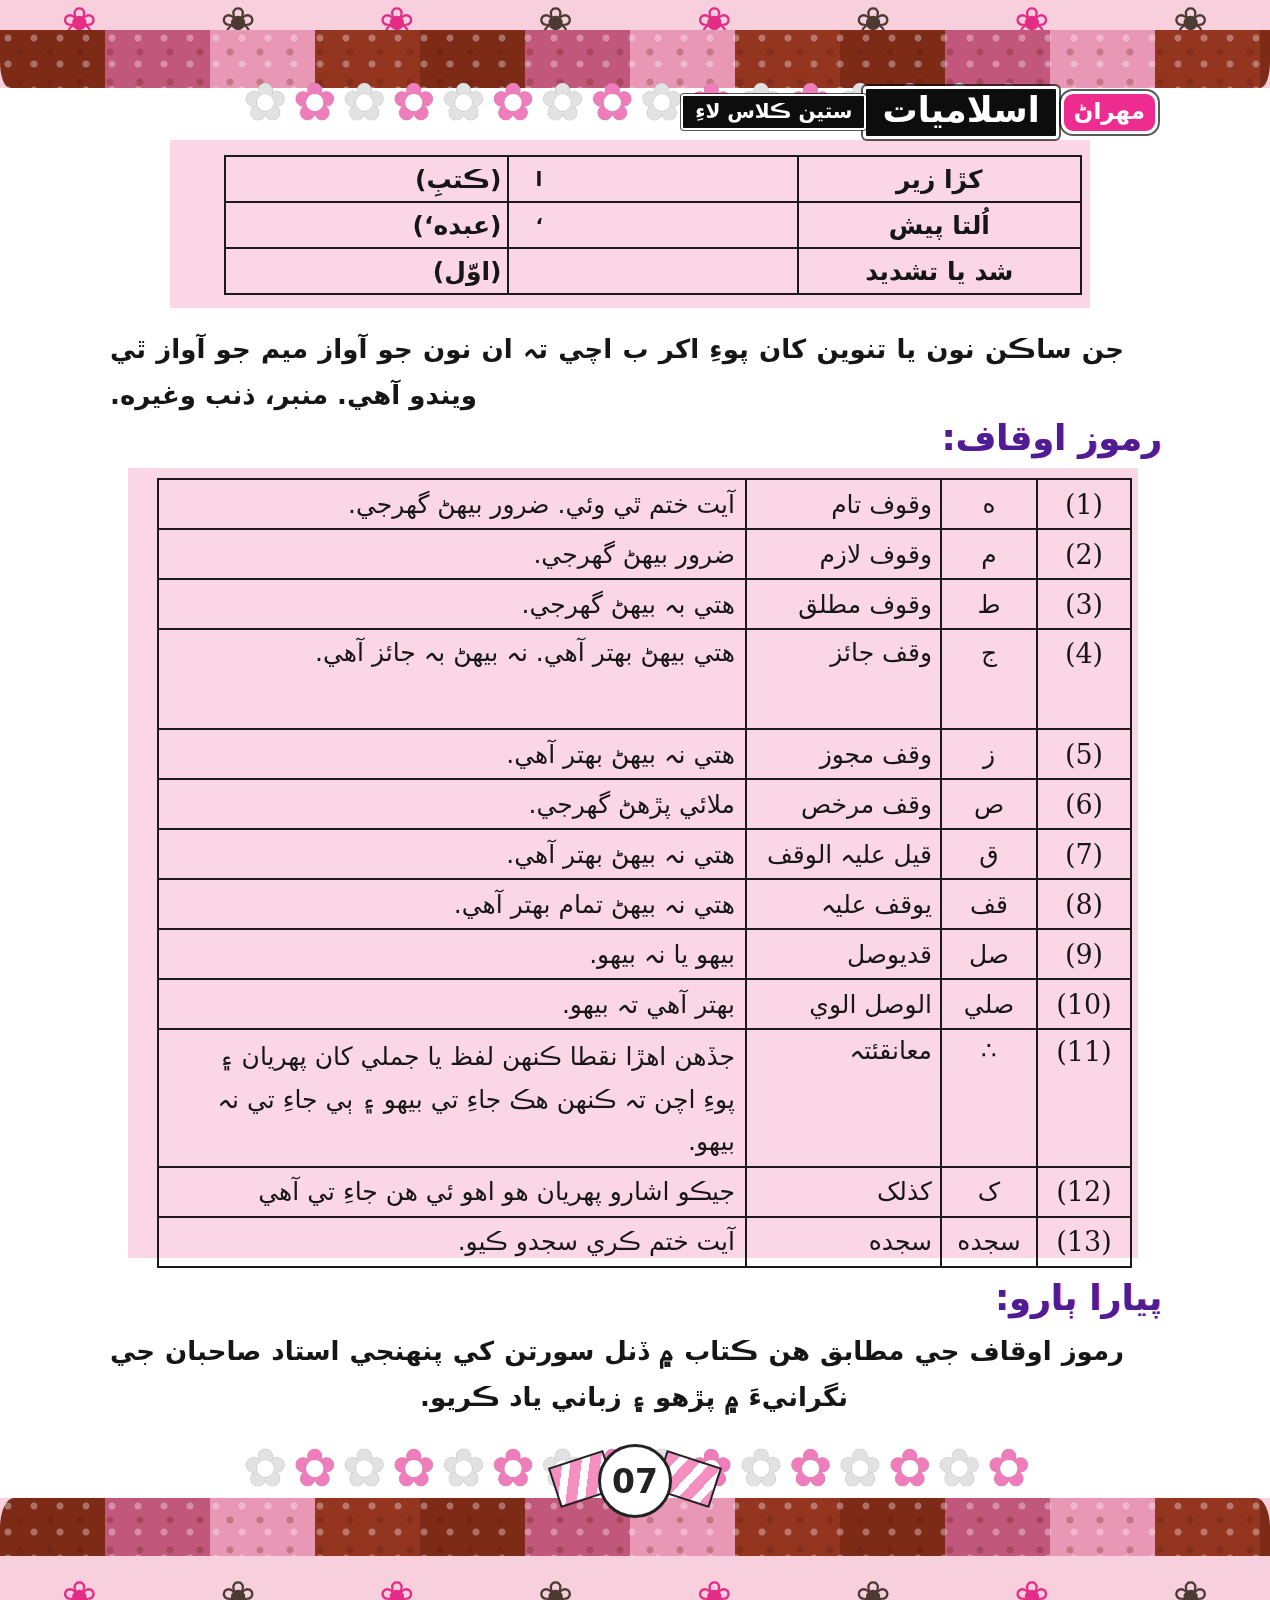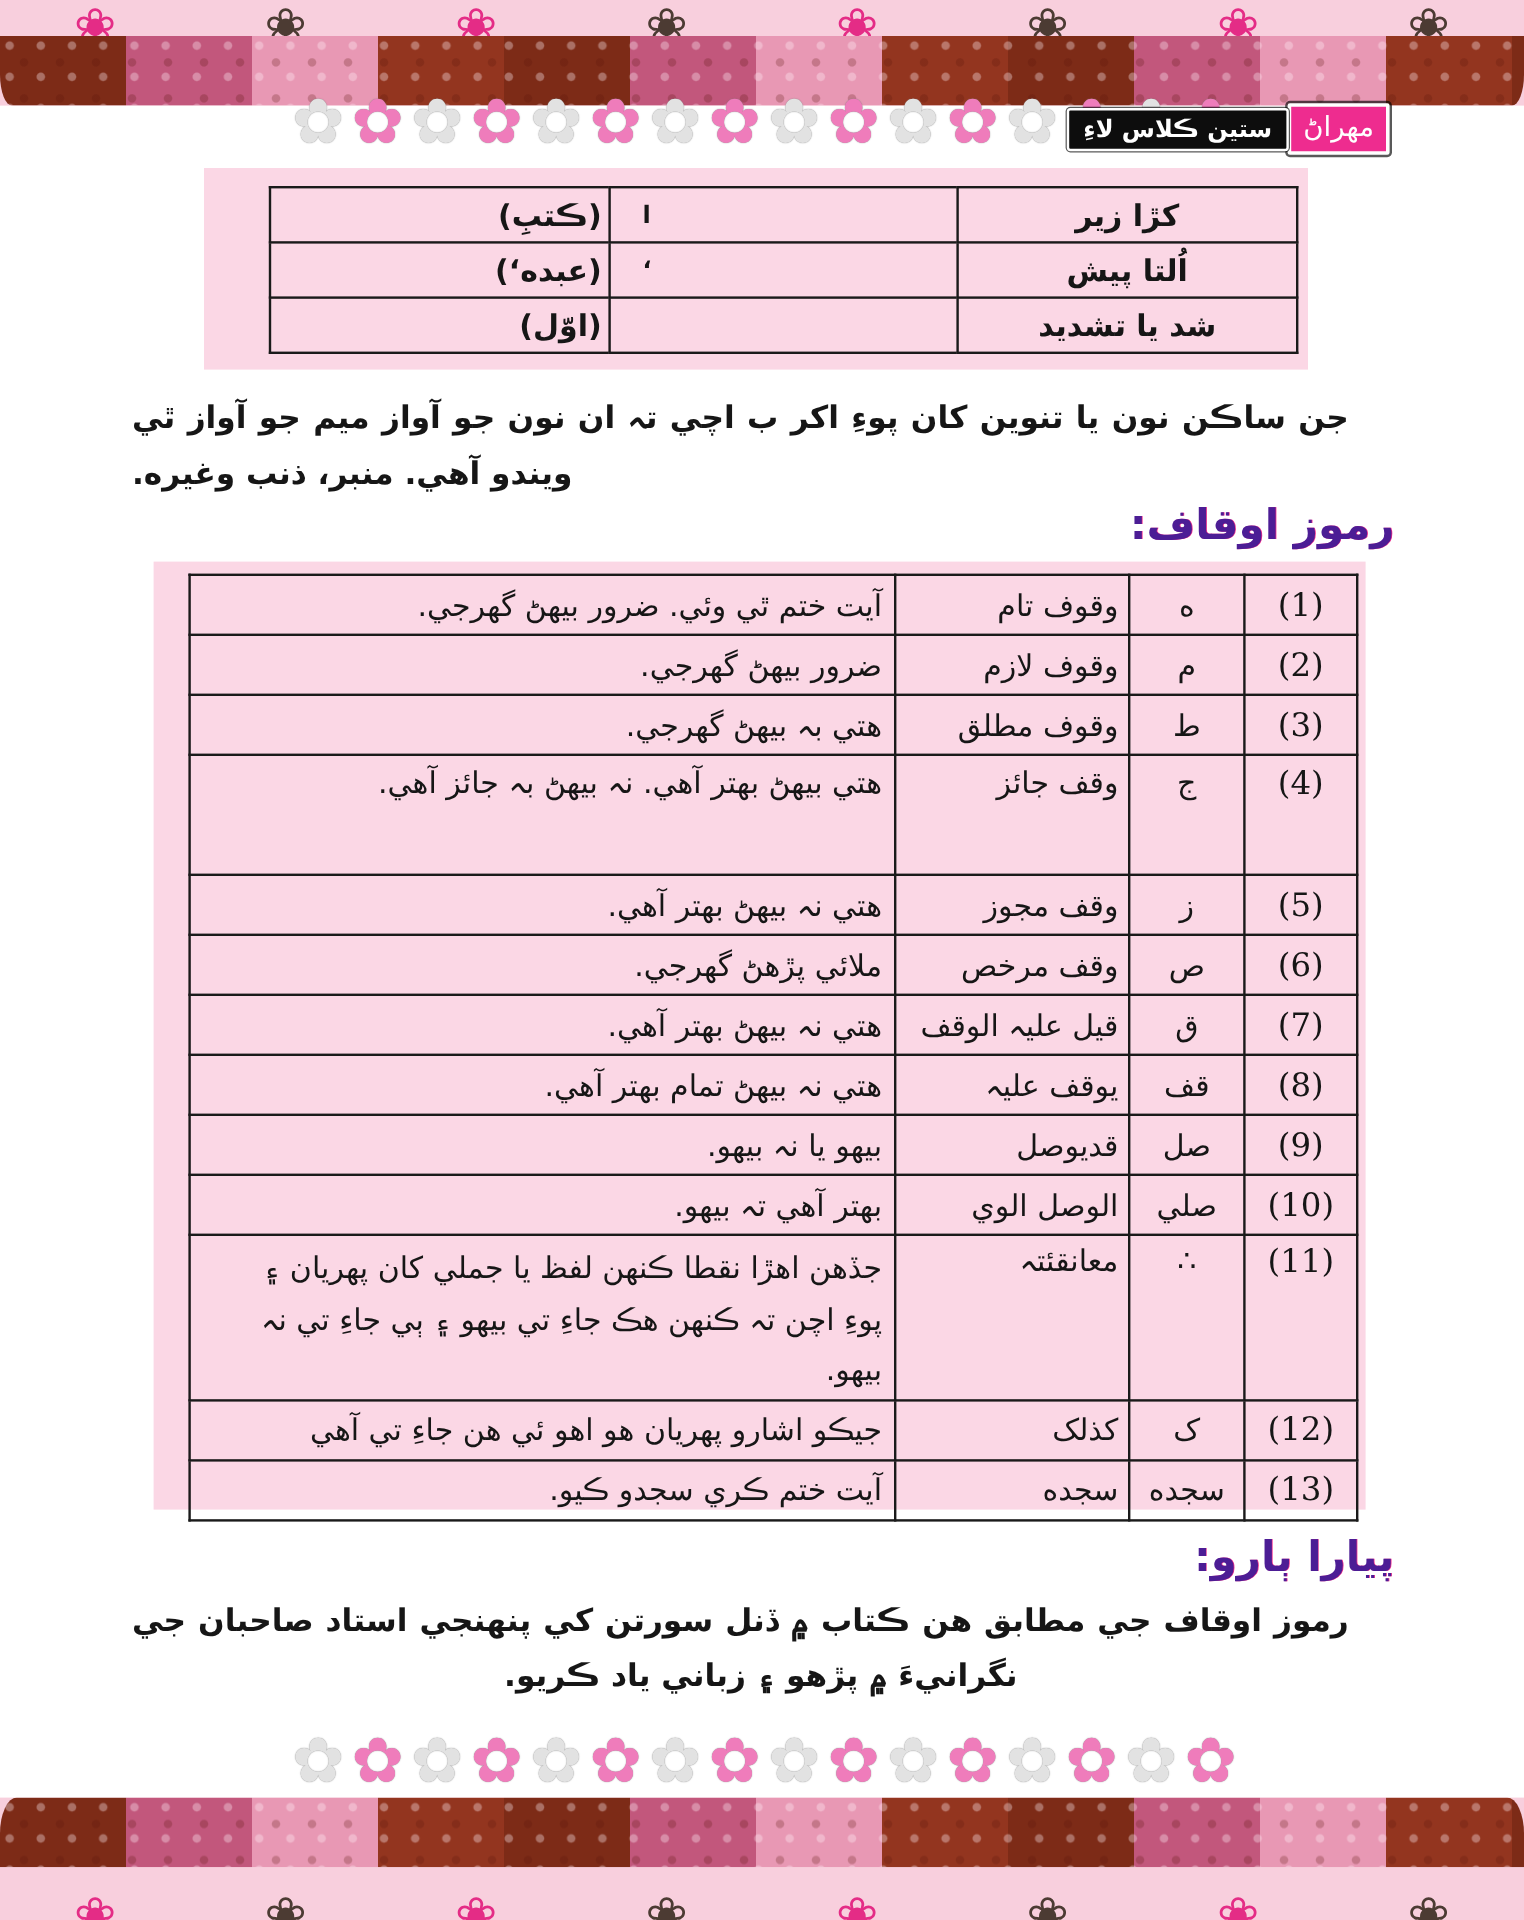--- a/index.html
+++ b/index.html
@@ -47,22 +47,22 @@
   .flower { font-size:52px; line-height:1; text-shadow:0 0 1px #7a7a7a; }
   .flower.pinkf { color:#ef7cbb; }
   .flower.whitef { color:#e2e2e2; }
 
   
   .header-group {
     position:absolute; top:86px; right:112px; z-index:5;
     display:flex; flex-direction:row; align-items:center; direction:rtl;
   }
   .logo-box {
-    background:#ee2c8f; color:#fff; font-weight:normal; font-size:23px;
-    padding:6px 10px 8px; border:3px solid #fff; border-radius:2px;
+    background:#ee2c8f; color:#fff; font-weight:bold; font-size:23px;
+    padding:6px 10px 8px; border:3px solid #fff; border-radius:12px;
     box-shadow:0 0 0 2px rgba(0,0,0,.65); margin-left:2px; line-height:1;
   }
   .title-box {
     background:#0d0d0d; color:#fff; font-weight:bold; font-size:35px;
     padding:2px 16px 6px; border:3px solid #fff; border-radius:4px;
     box-shadow:0 0 0 2px rgba(0,0,0,.65); line-height:1.1;
   }
   .subtitle-box {
     background:#0d0d0d; color:#fff; font-weight:bold; font-size:20px;
     padding:5px 12px 7px; border:2px solid #fff; border-radius:3px;
@@ -171,20 +171,21 @@
         <span class="flower pinkf">✿</span>
         <span class="flower whitef">✿</span>
         <span class="flower pinkf">✿</span>
         <span class="flower whitef">✿</span>
         <span class="flower pinkf">✿</span>
       </div>
   </div>
 
   <div class="header-group">
     <span class="logo-box">مهراڻ</span>
+    <span class="title-box">اسلاميات</span>
     <span class="subtitle-box">ستين ڪلاس لاءِ</span>
   </div>
 
   <div class="top-panel">
     <table class="top-table">
       <tbody>
         <tr>
           <td class="lbl">کڙا زير</td>
           <td class="sym">ا</td>
           <td class="ex">(ڪتبِ)</td>
@@ -320,15 +321,20 @@
           <span class="outline-flower darko">❀</span>
           <span class="outline-flower pinko">❀</span>
           <span class="outline-flower darko">❀</span>
           <span class="outline-flower pinko">❀</span>
           <span class="outline-flower darko">❀</span>
           <span class="outline-flower pinko">❀</span>
           <span class="outline-flower darko">❀</span>
         </div>
     </div>
     <div class="damask"></div>
+    <div class="page-badge">
+      <span class="bow bow-right"></span>
+      <span class="bow bow-left"></span>
+      <span class="circle">07</span>
+    </div>
   </div>
 
 </div>
 
 </body></html>

